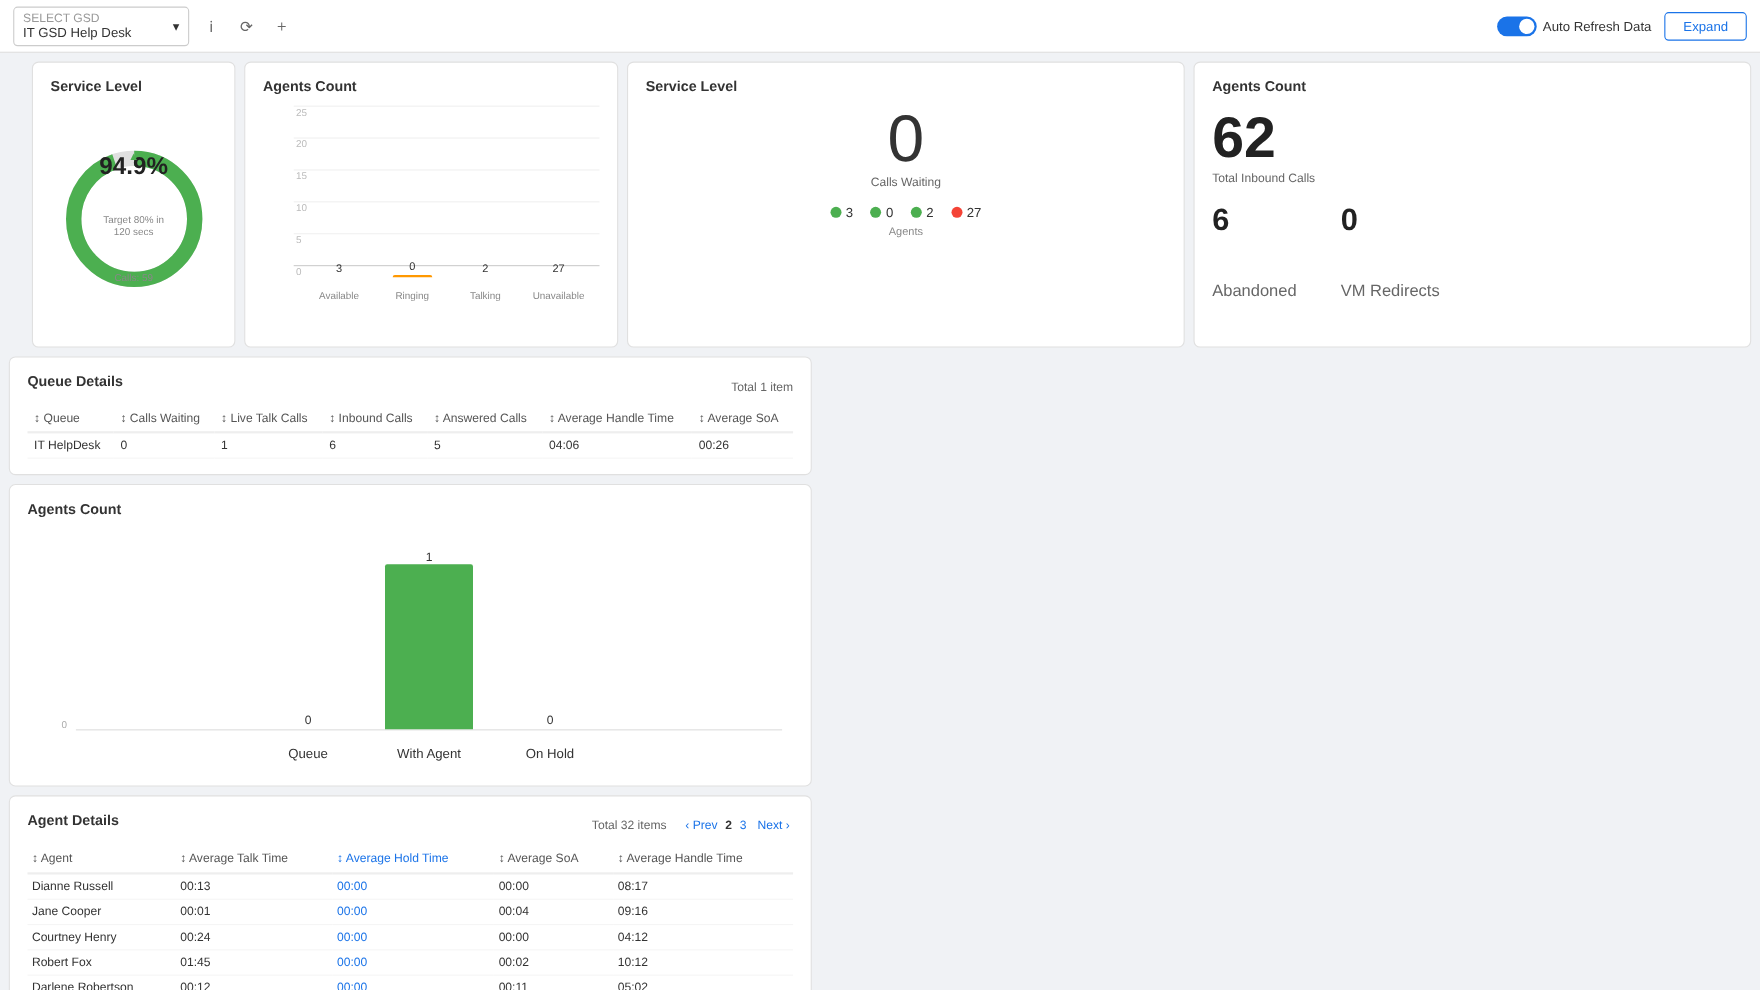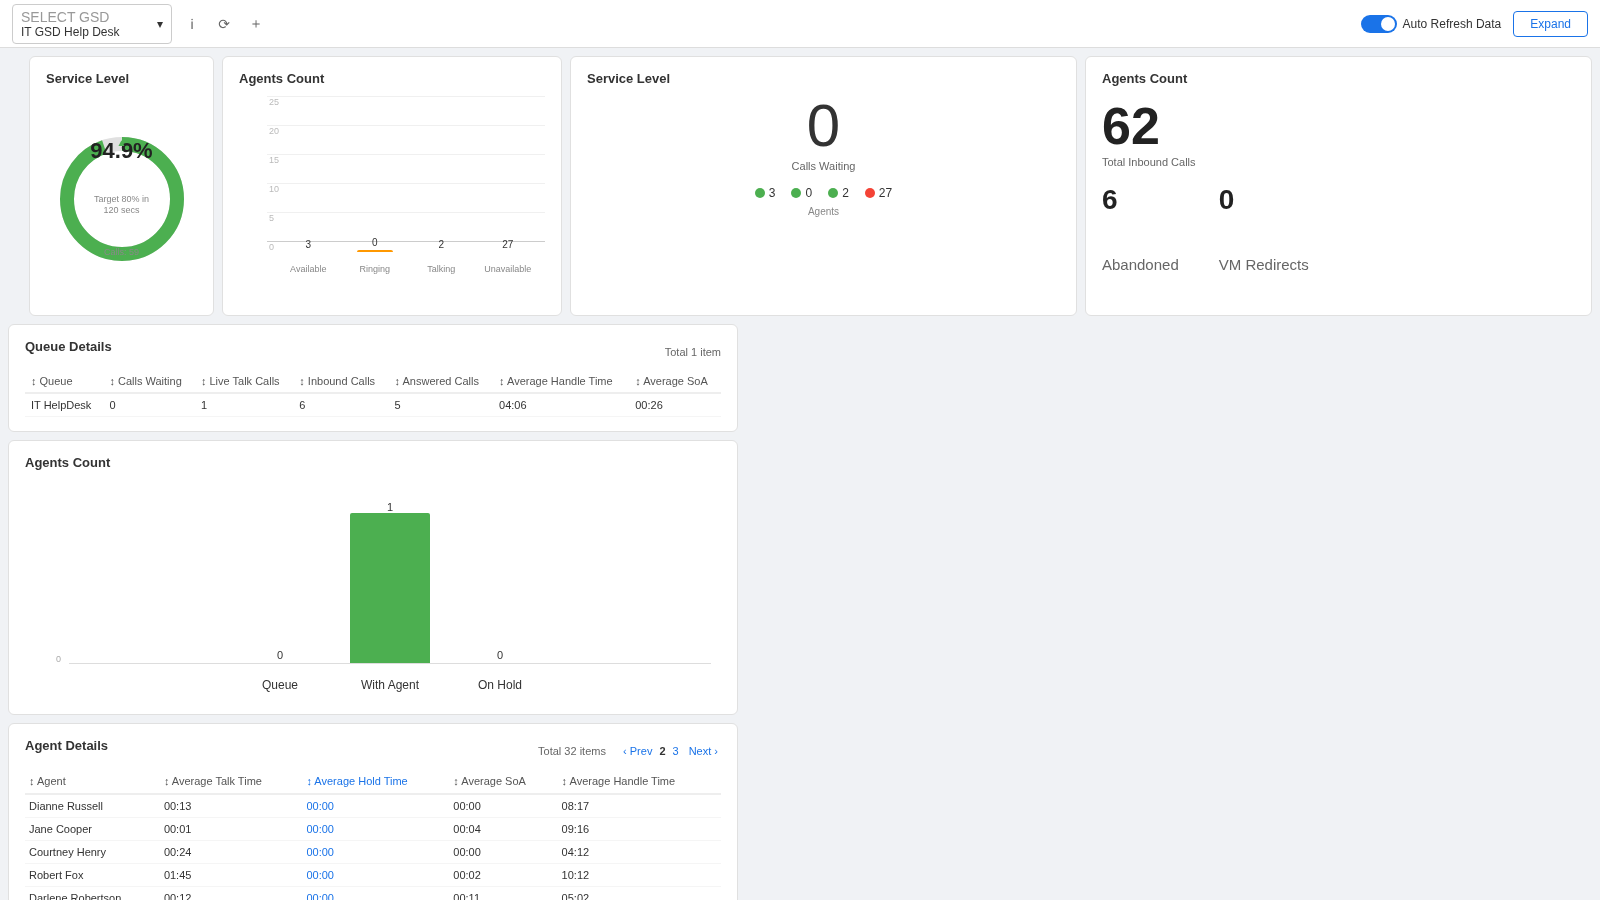--- a/index.html
+++ b/index.html
@@ -20,21 +20,21 @@
       align-items: center;
       border: 1px solid #ccc;
       border-radius: 4px;
       padding: 4px 8px;
       font-size: 12px;
       color: #333;
       min-width: 160px;
       justify-content: space-between;
       cursor: pointer;
     }
-    .queue-label { font-size: 14px; color: #999; display: block; }
+    .queue-label { font-size: 11px; color: #999; display: block; }
     .queue-value { font-size: 12px; font-weight: 500; }
     .topbar-icon {
       width: 24px; height: 24px;
       display: flex; align-items: center; justify-content: center;
       cursor: pointer; color: #666; font-size: 14px;
     }
     .topbar-right {
       margin-left: auto;
       display: flex;
       align-items: center;

